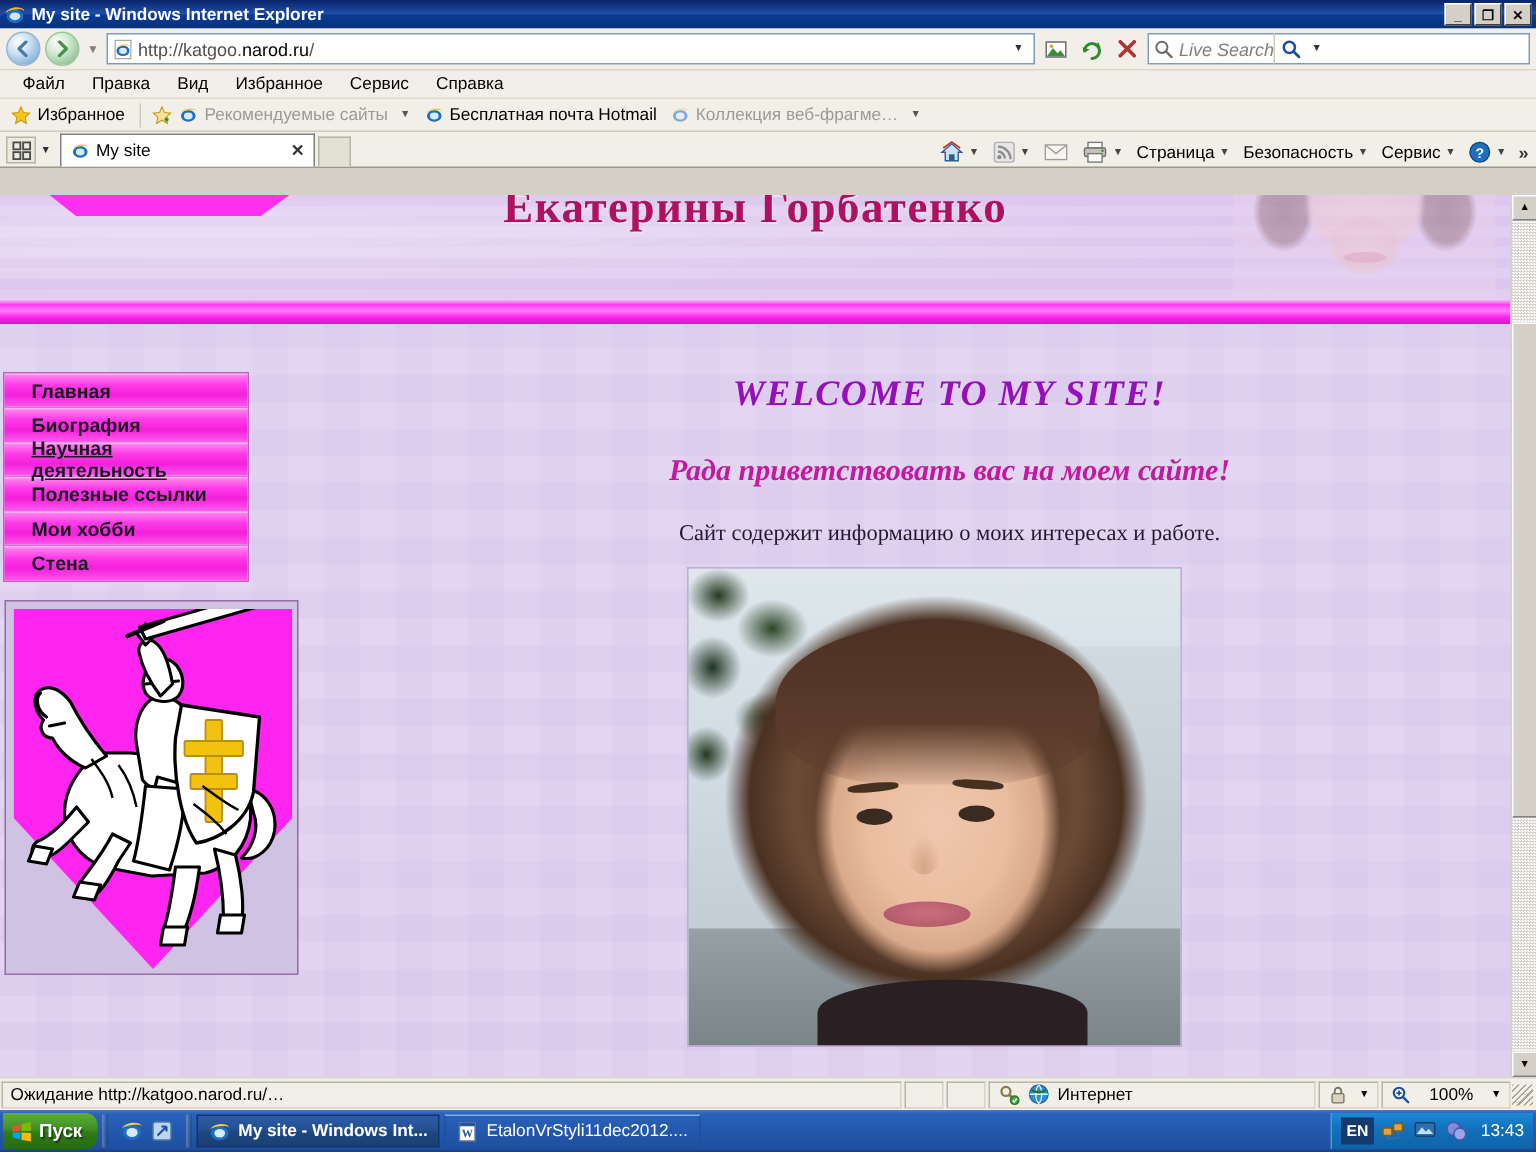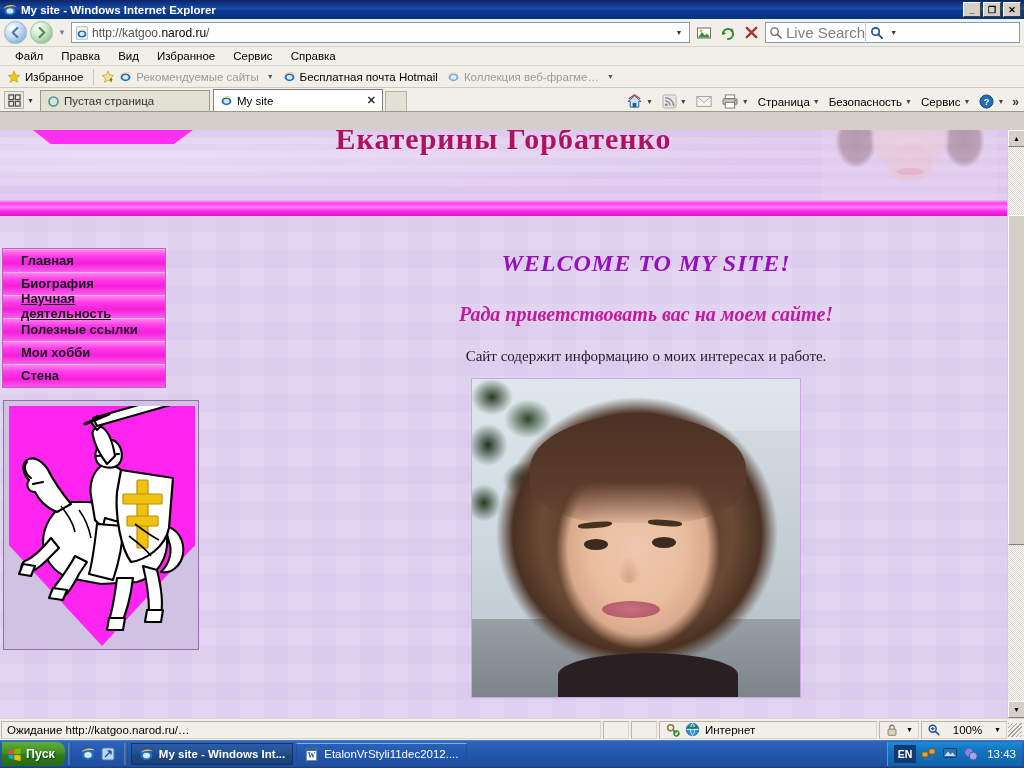--- a/index.html
+++ b/index.html
@@ -56,21 +56,21 @@
     font-size:7px; color:#333; flex:0 0 auto;
   }
   .tbtn {
     width:21px;height:21px; display:flex;align-items:center;justify-content:center;
     border:1px solid transparent; flex:0 0 auto;
   }
   .searchbox {
     width:255px; height:21px; background:#fff; border:1px solid #7f9db9;
     display:flex; align-items:center; padding:0 3px; flex:0 0 auto;
   }
-  .searchbox .ph { color:#808080; font-size:15px; margin-left:4px; }
+  .searchbox .ph { color:#808080; font-size:12px; margin-left:4px;font-style:italic; }
   .searchgo { width:22px;height:21px;display:flex;align-items:center;justify-content:center;
     border-left:1px solid #cfcabb;}
   .search-caret { width:13px;height:21px;display:flex;align-items:center;justify-content:center;font-size:7px;color:#333;}
 
   
   .menubar {
     height:19px; background:#f1efe7; display:flex; align-items:center;
     padding-left:6px; gap:0px; border-bottom:1px solid #dedace;
   }
   .menubar .mi { padding:1px 9px; font-size:11.5px; color:#000; }
@@ -195,21 +195,21 @@
   }
   .coa-shield {
     position:absolute; left:5px; top:5px; width:186px; height:240px;
     background:#ff24f0;
     clip-path: polygon(0 0, 100% 0, 100% 58%, 50% 100%, 0 58%);
     border-radius:0 0 8px 8px;
   }
   .coa-svg{position:absolute; left:5px; top:5px; width:186px; height:240px;}
 
   
-  .content { position:absolute; left:316px; top:120px; width:660px; text-align:center;}
+  .content { position:absolute; left:303px; top:120px; width:660px; text-align:center;}
   .welcome {
     font-family:"Liberation Serif", serif; font-style:italic; font-weight:bold;
     font-size:24px; color:#9510ba; letter-spacing:1px;
   }
   .greet {
     margin-top:26px;
     font-family:"Liberation Serif", serif; font-style:italic; font-weight:bold;
     font-size:20px; color:#c4189e;
   }
   .subtext {
@@ -482,26 +482,20 @@
     <div class="quicktabs">
       <svg width="13" height="13" viewBox="0 0 14 14">
         <rect x="1" y="1" width="5" height="5" fill="none" stroke="#4a4a4a" stroke-width="1.3"></rect>
         <rect x="8" y="1" width="5" height="5" fill="none" stroke="#4a4a4a" stroke-width="1.3"></rect>
         <rect x="1" y="8" width="5" height="5" fill="none" stroke="#4a4a4a" stroke-width="1.3"></rect>
         <rect x="8" y="8" width="5" height="5" fill="none" stroke="#4a4a4a" stroke-width="1.3"></rect>
       </svg>
     </div>
     <div class="tab-drop">▼</div>
 
-    <div class="tab">
-      <svg width="13" height="13" viewBox="0 0 16 16">
-        <circle cx="8" cy="8" r="5.5" fill="none" stroke="#3a9aa8" stroke-width="2"></circle>
-      </svg>
-      <span class="lbl">Пустая страница</span>
-    </div>
 
     <div class="tab active">
       <svg width="13" height="13" viewBox="0 0 16 16">
         <ellipse cx="8" cy="9" rx="6" ry="4.8" fill="#1c6fc4"></ellipse>
           <ellipse cx="8" cy="9" rx="3.6" ry="2.8" fill="#d6eafb"></ellipse>
         <path d="M1.5 6.4 C4.4 2.2,13 1.8,14.6 4.9 C12.6 3.4,5 3.9,1.5 6.4 Z" fill="#f7c948"></path>
       </svg>
       <span class="lbl">My site</span>
       <span class="x">✕</span>
     </div>

